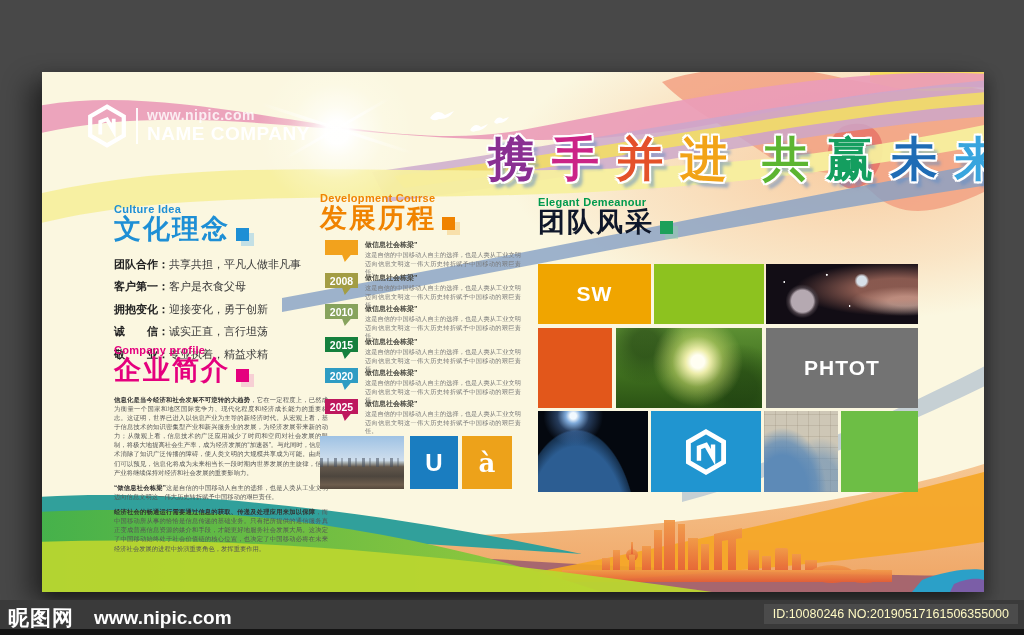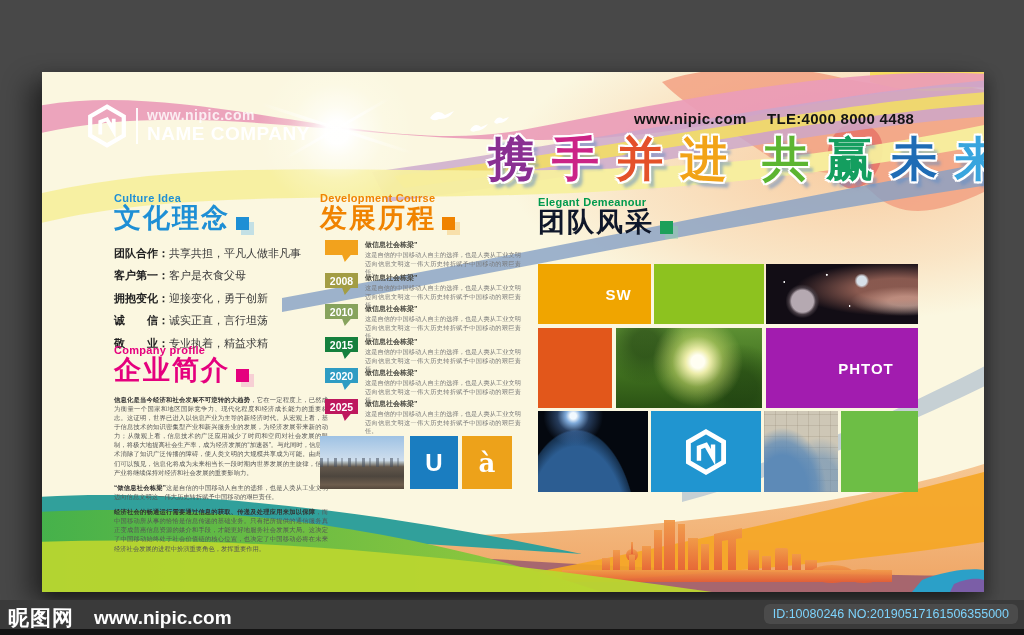--- a/index.html
+++ b/index.html
@@ -75,21 +75,21 @@
   .midrow { position:absolute; left:278px; top:364px; width:196px; height:53px; z-index:6; }
   .midrow .mtile { position:absolute; top:0; height:53px; }
   .tile-label { width:100%; height:100%; display:flex; align-items:center; justify-content:center;
     color:#fff; font-weight:bold; }
   .glyph-serif { font-family:"DejaVu Serif",serif; }
 
   
   .team-hd { position:absolute; left:496px; top:124px; z-index:6; }
   .grid { position:absolute; left:496px; top:192px; width:380px; height:228px; z-index:6; }
   .tile { position:absolute; overflow:hidden; }
-  .tile .tile-label { font-size:15px; letter-spacing:1px;margin-left:24px; }
+  .tile .tile-label { font-size:21px; letter-spacing:1px; }
 
   
   .ph-space { background:
       radial-gradient(circle at 40% 18%, #fff 0 .6px, transparent 1.4px),
       radial-gradient(circle at 12% 30%, #fff 0 .5px, transparent 1.2px),
       radial-gradient(circle at 55% 70%, #fff 0 .5px, transparent 1.2px),
       radial-gradient(circle at 63% 28%, #d7dfe8 0 4.5%, transparent 7%),
       radial-gradient(circle at 24% 62%, #b5a9b1 0 9%, #473d44 11%, transparent 14%),
       radial-gradient(ellipse at 86% 42%, rgba(216,140,118,.6) 0 22%, transparent 55%),
       radial-gradient(ellipse at 92% 62%, rgba(252,242,232,.55) 0 9%, transparent 28%),
@@ -116,22 +116,22 @@
     background:repeating-linear-gradient(90deg, rgba(70,80,95,.55) 0 3px, transparent 3px 7px, rgba(70,80,95,.35) 7px 9px, transparent 9px 14px); }
 
   .logo-tile-svg { width:44px; height:46px; }
 
   
   .footer { position:absolute; left:0; top:600px; width:1024px; height:35px; background:#3a3a3a; z-index:10; }
   .footer .blackstrip { position:absolute; left:0; bottom:0; width:100%; height:6px; background:#131313; }
   .wm { position:absolute; left:8px; top:4px; display:flex; align-items:center; gap:20px; color:#fff; }
   .wm .wm-name { font-size:21px; font-weight:bold; letter-spacing:1px; }
   .wm .wm-url { font-size:19px; font-weight:bold; }
-  .idbox { position:absolute; right:6px; top:4px; background:#4b4b4b; color:#7dd3fc;
-    font-size:12.5px; padding:3px 9px;border-radius:6px; }
+  .idbox { position:absolute; right:6px; top:4px; background:#4b4b4b; color:#fef9c3;
+    font-size:12.5px; padding:3px 9px; }
 </style>
 </head>
 <body>
 
 <div class="poster">
 
   <div class="peach-wash"></div>
 
   <svg class="deco-svg" viewBox="0 0 942 520" preserveAspectRatio="none">
     <defs>
@@ -217,38 +217,34 @@
     <svg viewBox="0 0 100 100">
       <polygon points="50,4 90,27 90,73 50,96 10,73 10,27" fill="none" stroke="#fff" stroke-width="10"></polygon>
       <path d="M34,70 V40 L50,34 66,62 V33" fill="none" stroke="#fff" stroke-width="9"></path>
     </svg>
     <div class="sep"></div>
     <div class="ltxt">
       <div class="site">www.nipic.com</div>
       <div class="comp">NAME COMPANY</div>
     </div>
   </div>
-  <div class="contact">
-    <span>www.nipic.com</span>
-    <span class="tel">TLE:4000 8000 4488</span>
-  </div>
 
   <div class="main-title">
     <span class="tc" style="color: rgb(138, 47, 146);">携</span>
     <span class="tc" style="color: rgb(203, 36, 135);">手</span>
     <span class="tc" style="color: rgb(228, 81, 42);">并</span>
     <span class="tc" style="color: rgb(242, 163, 23);">进</span>
     <span class="tc" style="color: rgb(92, 181, 49);">共</span>
     <span class="tc" style="color: rgb(20, 158, 95);">赢</span>
     <span class="tc" style="color: rgb(31, 108, 181);">未</span>
     <span class="tc" style="color: rgb(56, 165, 222);">来</span>
   </div>
 
   <div class="culture">
-    <div class="sec-en" style="color: rgb(30, 143, 213);">Culture Idea</div>
+    <div class="sec-en" style="color: rgb(30, 143, 213); margin-top: 11px;">Culture Idea</div>
     <div class="sec-zh" style="color: rgb(30, 143, 213);">
       <span>文化理念</span>
       <span class="sqicon">
           <span class="s2" style="background:#7fc4ea"></span>
           <span class="s1" style="background:#1e8fd5"></span>
         </span>
     </div>
     <div class="cul-list">
       <div class="cul-item"><span class="cul-label">团队合作</span><span class="cul-colon">：</span><span class="cul-desc">共享共担，平凡人做非凡事</span></div>
       <div class="cul-item"><span class="cul-label">客户第一</span><span class="cul-colon">：</span><span class="cul-desc">客户是衣食父母</span></div>
@@ -363,21 +359,21 @@
   </div>
   <div class="grid">
     <div class="tile" style="left: 0px; top: 0px; width: 113px; height: 60px; background: rgb(240, 165, 0);">
         <span class="tile-label">SW</span>
       </div>
     <div class="tile" style="left: 116px; top: 0px; width: 110px; height: 60px; background: rgb(141, 194, 31);"></div>
     <div class="tile ph-space" style="left:228px;top:0;width:152px;height:60px;"></div>
 
     <div class="tile" style="left: 0px; top: 64px; width: 74px; height: 80px; background: rgb(226, 87, 27);"></div>
     <div class="tile ph-forest" style="left:78px;top:64px;width:146px;height:80px;"></div>
-    <div class="tile" style="left: 228px; top: 64px; width: 152px; height: 80px; background: #a21caf;">
+    <div class="tile" style="left: 228px; top: 64px; width: 152px; height: 80px; background: #737373;">
         <span class="tile-label">PHTOT</span>
       </div>
 
     <div class="tile ph-earth" style="left:0;top:147px;width:110px;height:81px;"></div>
     <div class="tile" style="left: 113px; top: 147px; width: 110px; height: 81px; display: flex; align-items: center; justify-content: center; background: rgb(32, 149, 208);">
       <svg class="logo-tile-svg" viewBox="0 0 100 100">
         <polygon points="50,4 90,27 90,73 50,96 10,73 10,27" fill="none" stroke="#fff" stroke-width="11"></polygon>
         <path d="M34,70 V40 L50,34 66,62 V33" fill="none" stroke="#fff" stroke-width="10"></path>
       </svg>
     </div>

